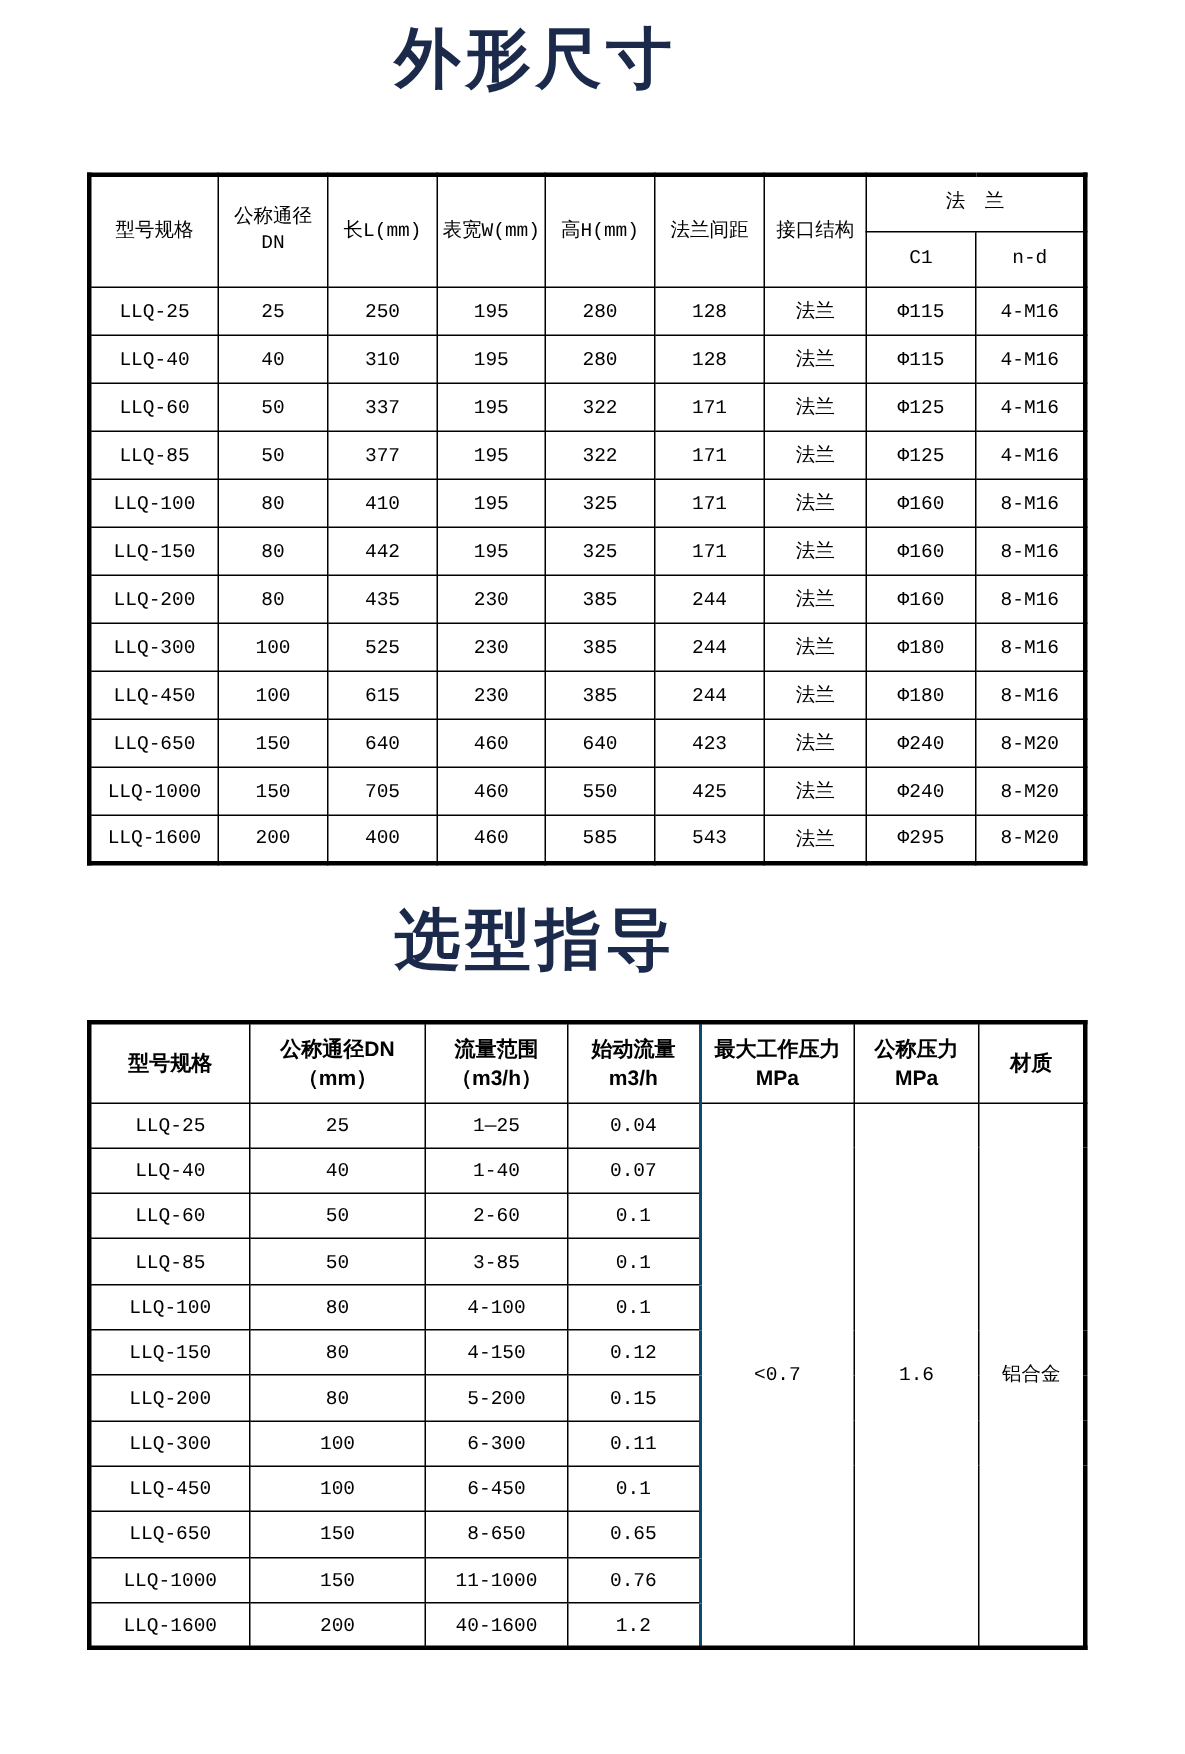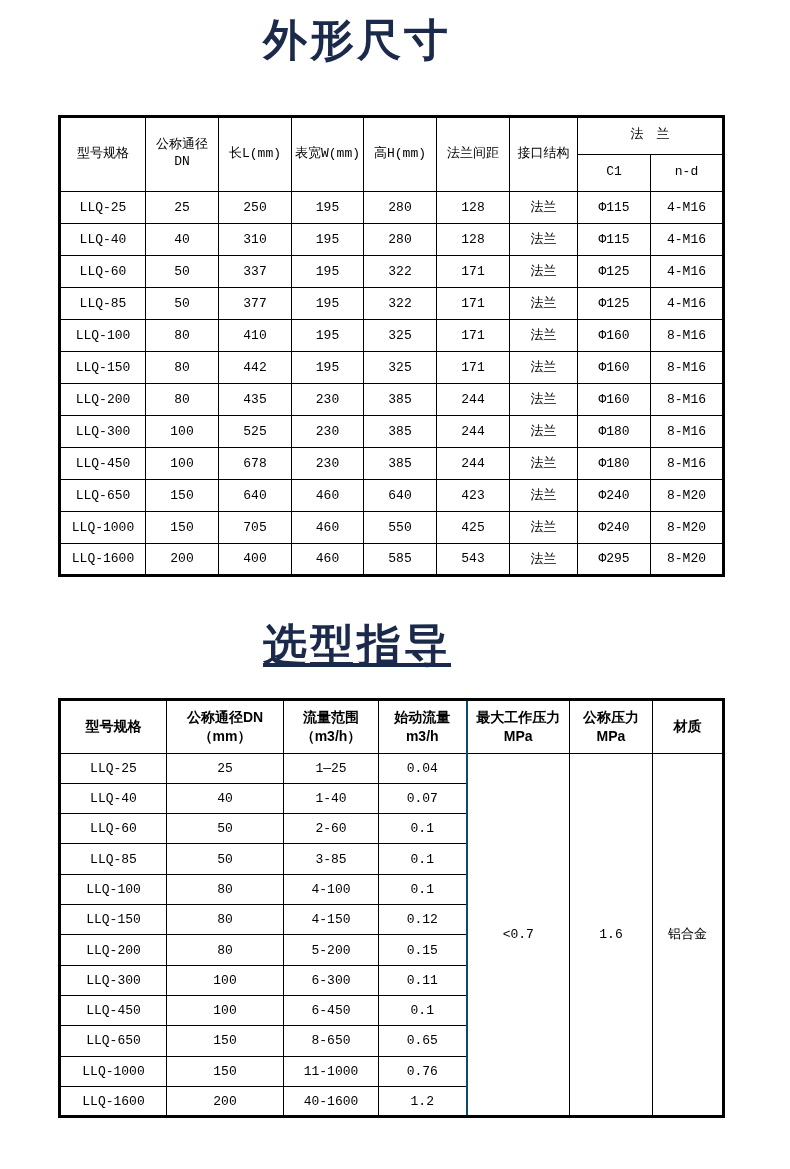--- a/index.html
+++ b/index.html
@@ -22,21 +22,21 @@
     margin: 0;
     text-align: center;
     color: #1b2a4b;
     font-weight: 700;
     font-size: 44px;
     line-height: 1.2;
     letter-spacing: 3px;
     font-family: "Liberation Sans", sans-serif;
   }
   .title-dim { padding-top: 14px; }
-  .title-sel { margin-top: 42px; text-decoration: underline; }
+  .title-sel { margin-top: 24px; }
 
   table {
     border-collapse: collapse;
     table-layout: fixed;
     margin-left: 58px;
     width: 664px;
     background: #ffffff;
   }
   .dim-table { margin-top: 48px; }
   .sel-table { margin-top: 26px; }
@@ -215,21 +215,21 @@
           <td>230</td>
           <td>385</td>
           <td>244</td>
           <td>法兰</td>
           <td>Φ180</td>
           <td>8-M16</td>
         </tr>
         <tr>
           <td>LLQ-450</td>
           <td>100</td>
-          <td>678</td>
+          <td>615</td>
           <td>230</td>
           <td>385</td>
           <td>244</td>
           <td>法兰</td>
           <td>Φ180</td>
           <td>8-M16</td>
         </tr>
         <tr>
           <td>LLQ-650</td>
           <td>150</td>

